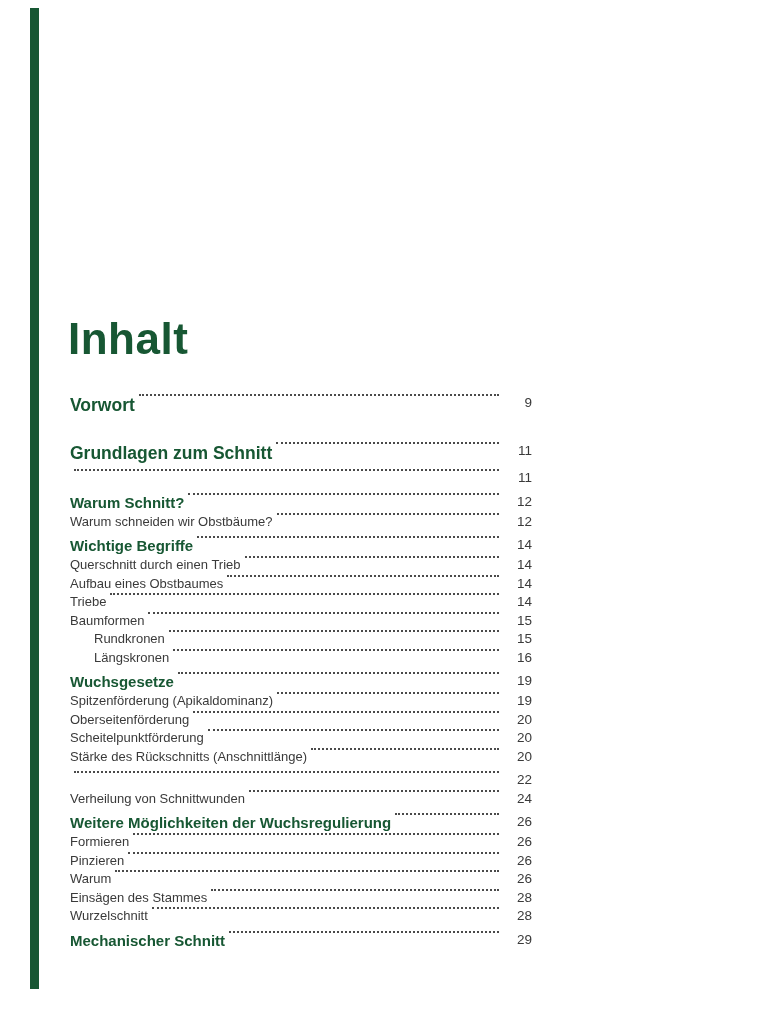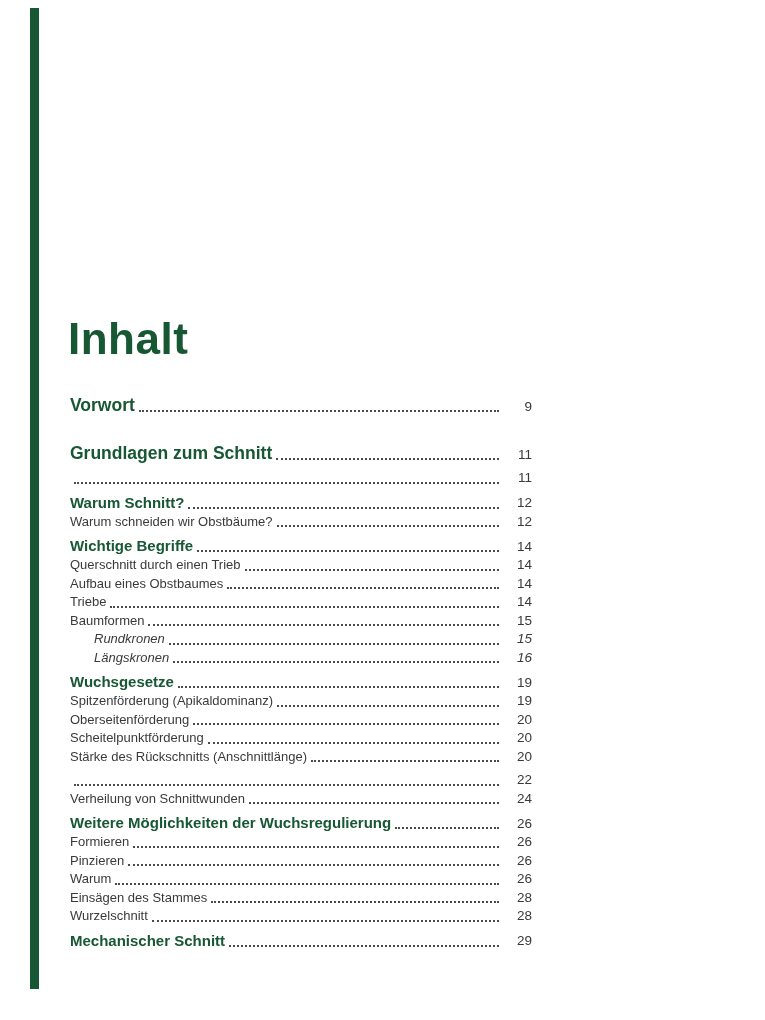--- a/index.html
+++ b/index.html
@@ -26,21 +26,20 @@
     letter-spacing:0.5px;
     line-height:1.1;
   }
   .toc {
     position:absolute;
     left:70px; top:394px;
     width:462px;
   }
   .toc-row {
     display:flex;
-    align-items:flex-end;
   }
   .toc-row .label { white-space:nowrap; }
   .toc-row .leader {
     flex:1;
     height:0;
     border-bottom:2px dotted #4a4a4a;
     margin:0 3px 4px 4px;
     min-width:12px;
   }
   .toc-row .pagenum {
@@ -64,21 +63,21 @@
     font-weight:bold;
     font-size:15px;
     line-height:20px;
   }
   .level-entry .label,
   .level-subentry .label {
     color:#3a3a3a;
     font-size:13px;
     line-height:18.5px;
   }
-  .level-subentry { padding-left:24px;font-style:italic; }
+  .level-subentry { padding-left:24px; }
   .toc-row:first-child { margin-top:0; }
 </style>
 </head>
 <body>
 
 <div class="accent-bar"></div>
 
 <h1 class="page-title">Inhalt</h1>
 
 <div class="toc">

